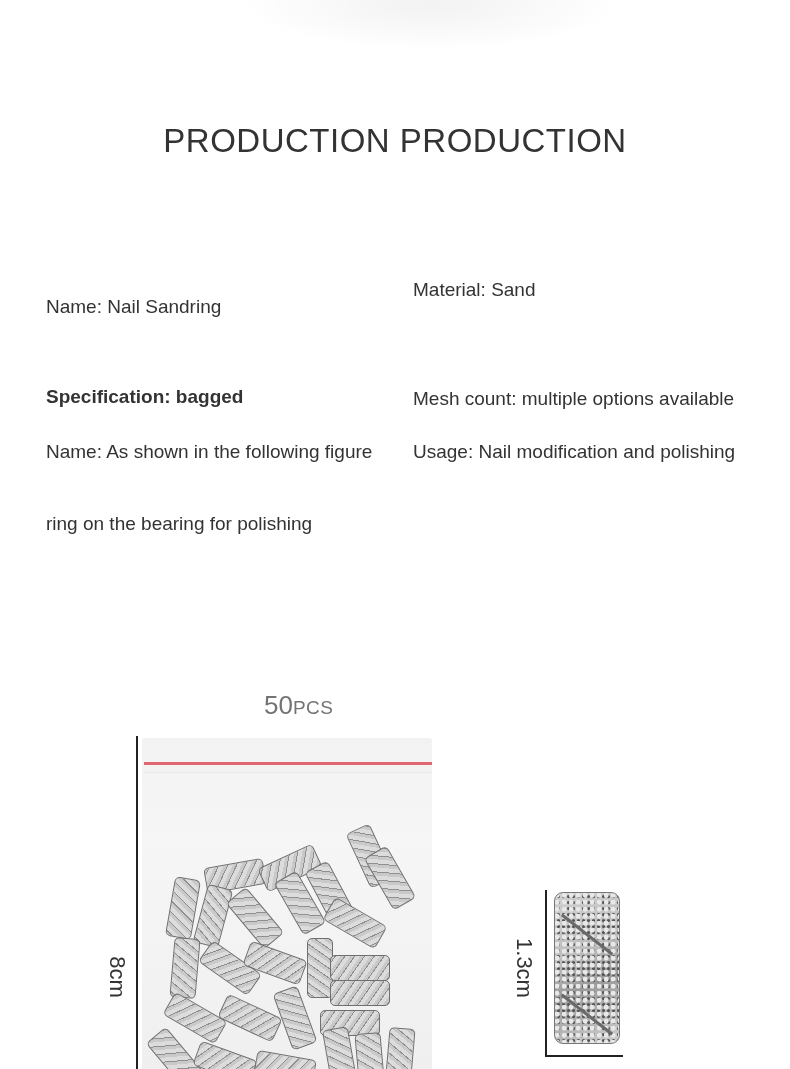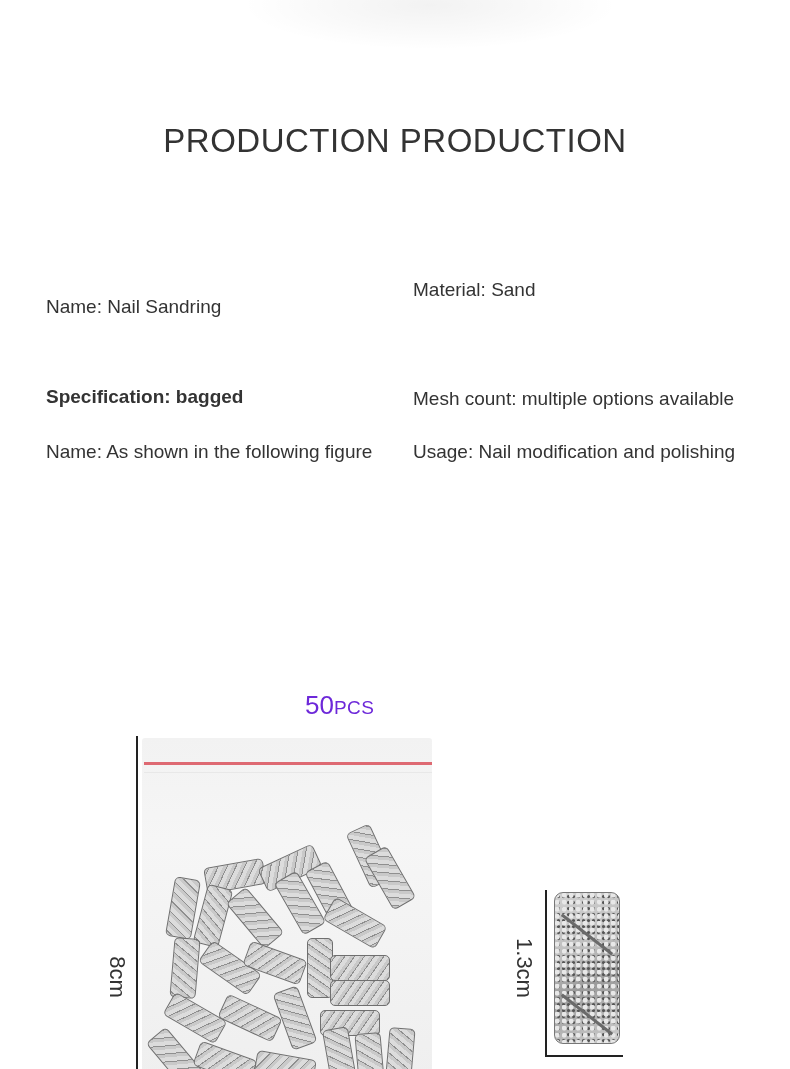--- a/index.html
+++ b/index.html
@@ -1,21 +1,21 @@
 <!DOCTYPE html>
 <html><head>
 <meta charset="utf-8">
 <style>
   html, body { margin:0; padding:0; background:#ffffff; }
   body { width:790px; height:1069px; position:relative; overflow:hidden; font-family:"Liberation Sans", "DejaVu Sans", sans-serif; color:#333333; }
   .top-shadow { position:absolute; left:240px; top:-40px; width:380px; height:90px; border-radius:50%; background:radial-gradient(ellipse at center, rgba(0,0,0,0.05) 0%, rgba(0,0,0,0.02) 45%, rgba(255,255,255,0) 70%); }
   .title { position:absolute; left:0; width:790px; top:122px; text-align:center; font-size:33px; letter-spacing:0.5px; color:#333; font-weight:400; }
   .spec { position:absolute; font-size:19px; color:#333; white-space:nowrap; }
   .usage-long { position:absolute; left:46px; top:512px; width:650px; font-size:19px; line-height:24px; color:#333; }
-  .pcs { position:absolute; left:264px; top:690px; font-size:26px; color:#6d28d9;margin-left:41px; }
+  .pcs { position:absolute; left:264px; top:690px; font-size:26px; color:#737373; }
   .pcs .unit { font-size:19px; letter-spacing:0.5px; }
   .bag { position:absolute; left:142px; top:738px; width:290px; height:340px; background:linear-gradient(180deg,#f2f2f2 0%,#f6f6f6 30%,#efefef 100%); border-radius:3px; overflow:hidden; }
   .bag .zip { position:absolute; left:2px; right:0; top:24px; height:3px; background:#d9505a; opacity:0.85; }
   .bag .zip2 { position:absolute; left:2px; right:0; top:34px; height:1px; background:#e8e8e8; }
   .ring { position:absolute; width:24px; height:58px; border-radius:5px; background:repeating-linear-gradient(35deg,#c9c9c9 0 3px,#8f8f8f 3px 4px,#dcdcdc 4px 8px); border:1px solid #6f6f6f; }
   .vline { position:absolute; background:#222; }
   .label-rot { position:absolute; font-size:22px; color:#333; transform:rotate(90deg); transform-origin:center; white-space:nowrap; }
   .single { position:absolute; left:554px; top:892px; width:64px; height:150px; border-radius:9px; background:radial-gradient(circle at 30% 30%,#e8e8e8 0 2px,transparent 3px) 0 0/7px 7px, radial-gradient(circle at 70% 60%,#555 0 1px,transparent 2px) 0 0/5px 6px, linear-gradient(155deg,#d0d0d0,#bdbdbd 40%,#9a9a9a 60%,#cfcfcf); border:1px solid #777; }
   .single .stripe { position:absolute; left:0; right:0; height:3px; background:#6a6a6a; transform:rotate(38deg); }
 </style>
@@ -28,20 +28,21 @@
 
 <div class="spec" style="left:46px; top:296px;">Name: Nail Sandring</div>
 <div class="spec" style="left:46px; top:386px;font-weight:bold;">Specification: bagged</div>
 <div class="spec" style="left:46px; top:441px;">Name: As shown in the following figure</div>
 
 <div class="spec" style="left:413px; top:279px;">Material: Sand</div>
 <div class="spec" style="left:413px; top:388px;">Mesh count: multiple options available</div>
 <div class="spec" style="left:413px; top:441px;">Usage: Nail modification and polishing</div>
 
 <div class="usage-long">
+  <div>ring on the bearing for polishing</div>
 </div>
 
 <div class="pcs">
   <span>50</span><span class="unit">PCS</span>
 </div>
 
 <div class="vline" style="left:136px; top:736px; width:1.5px; height:333px;"></div>
 <div class="label-rot" style="left:96px; top:964px;">8cm</div>
 
 <div class="bag">

